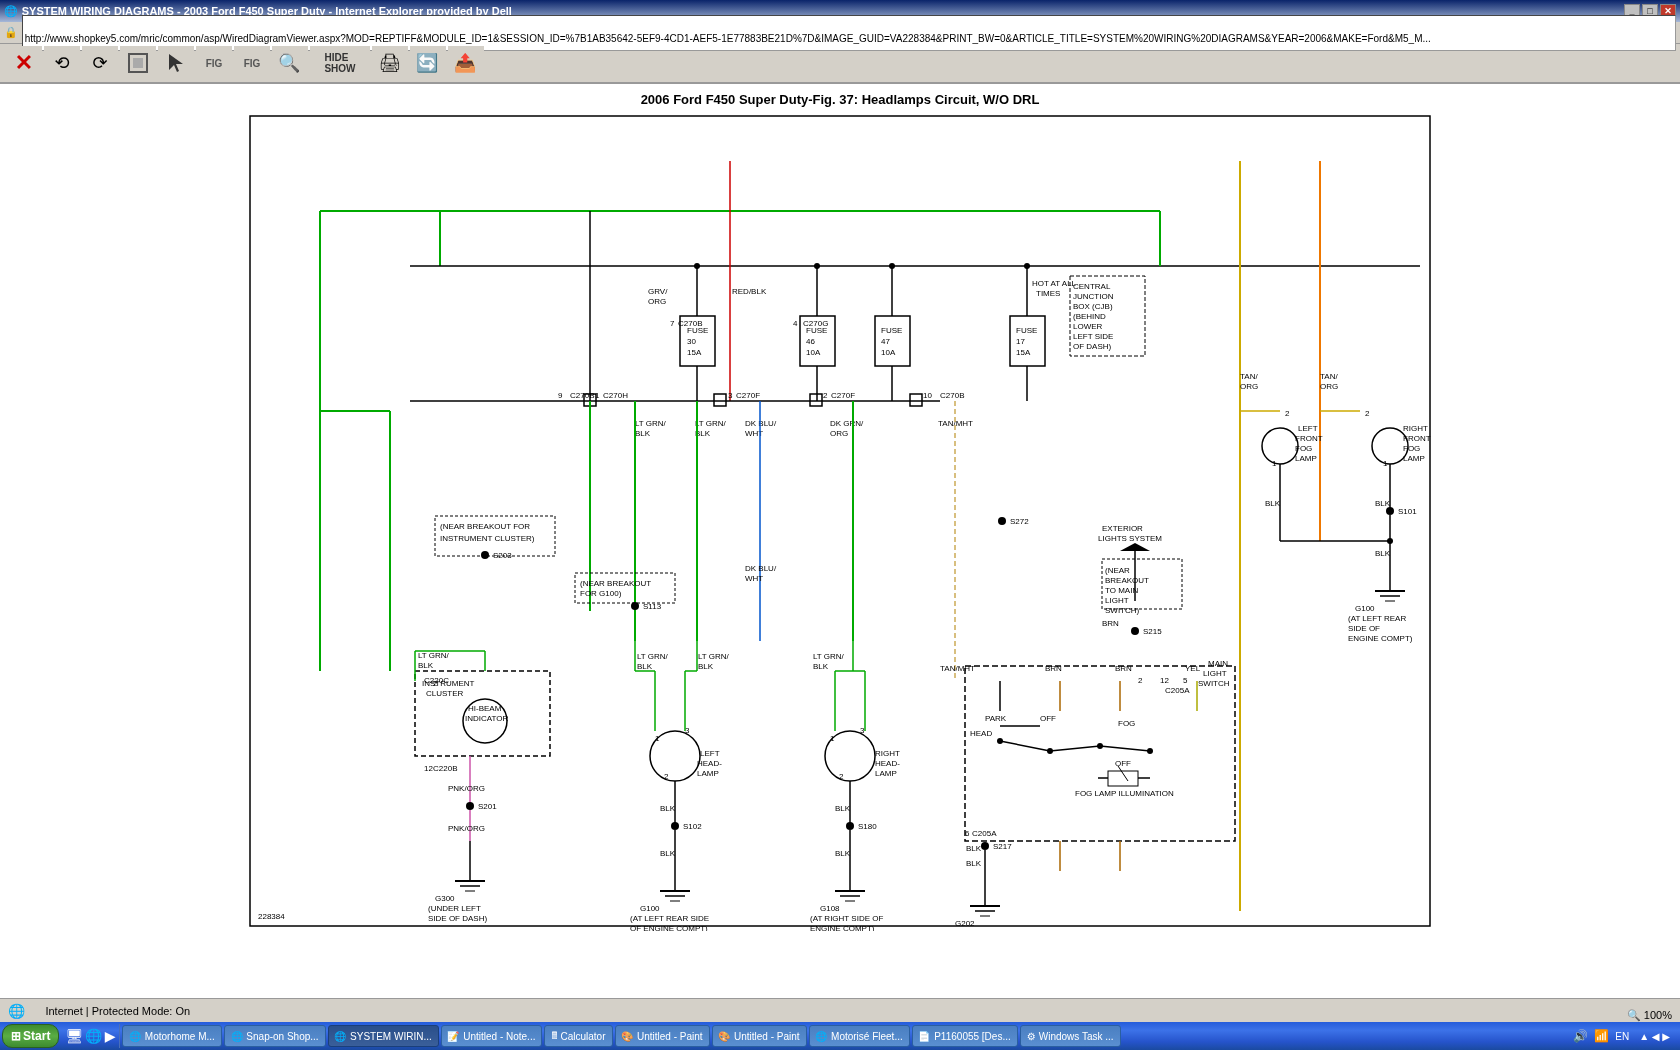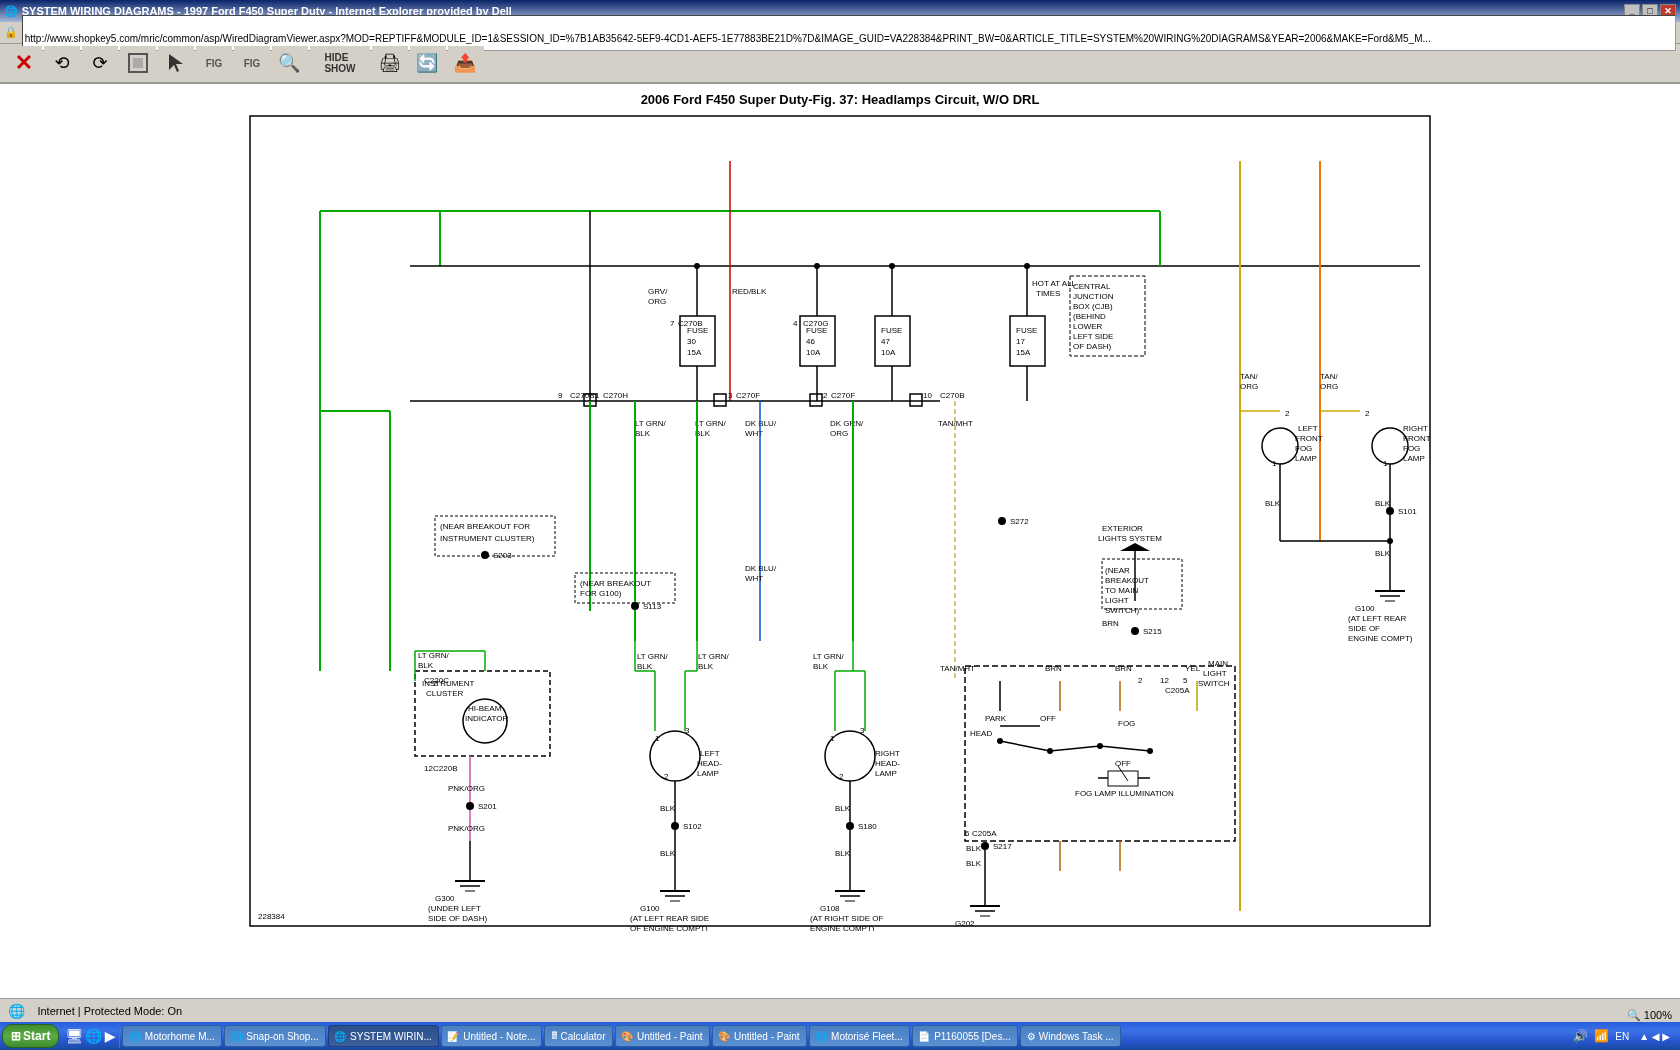--- a/index.html
+++ b/index.html
@@ -187,21 +187,21 @@
     .diag-text-sm { font-family: Arial, sans-serif; font-size: 8px; fill: black; }
 
     .ie-globe { color: #2060cc; font-size: 14px; }
   </style>
 </head>
 <body>
 
 <div id="title-bar">
   <div id="title-bar-left">
     <span>🌐</span>
-    <span>SYSTEM WIRING DIAGRAMS - 1997 Ford F450 Super Duty - Internet Explorer provided by Dell</span>
+    <span>SYSTEM WIRING DIAGRAMS - 2003 Ford F450 Super Duty - Internet Explorer provided by Dell</span>
   </div>
   <div id="title-bar-right">
     <div class="title-btn">_</div>
     <div class="title-btn">□</div>
     <div class="title-btn close">✕</div>
   </div>
 </div>
 
 <div id="address-bar">
   <span>🔒</span>
@@ -606,21 +606,21 @@
       <line x1="880" y1="570" x2="880" y2="600" stroke="#aa6600" stroke-width="1.5"></line>
       <line x1="957" y1="570" x2="957" y2="600" stroke="#aaaa00" stroke-width="1.5"></line>
 
       <text x="18" y="808" class="diag-text-sm" font-size="8">228384</text>
     </svg>
   </div>
 </div>
 
 <div id="status-bar" style="position:fixed;bottom:28px;width:1680px;height:24px;background:#d4d0c8;border-top:1px solid #999;display:flex;align-items:center;padding:0 8px;font-size:11px;">
   <span class="ie-globe">🌐</span>
-  <span style="margin-left:0;">Internet | Protected Mode: On</span>
+  <span style="margin-left:8px;">Internet | Protected Mode: On</span>
   <span style="margin-left:auto;margin-top:9px;">
     🔍 <span>100%</span>
   </span>
 </div>
 
 <div id="taskbar">
   <button id="start-btn">
     <span style="margin-right:2px;">⊞</span>
     <span>Start</span>
   </button>

